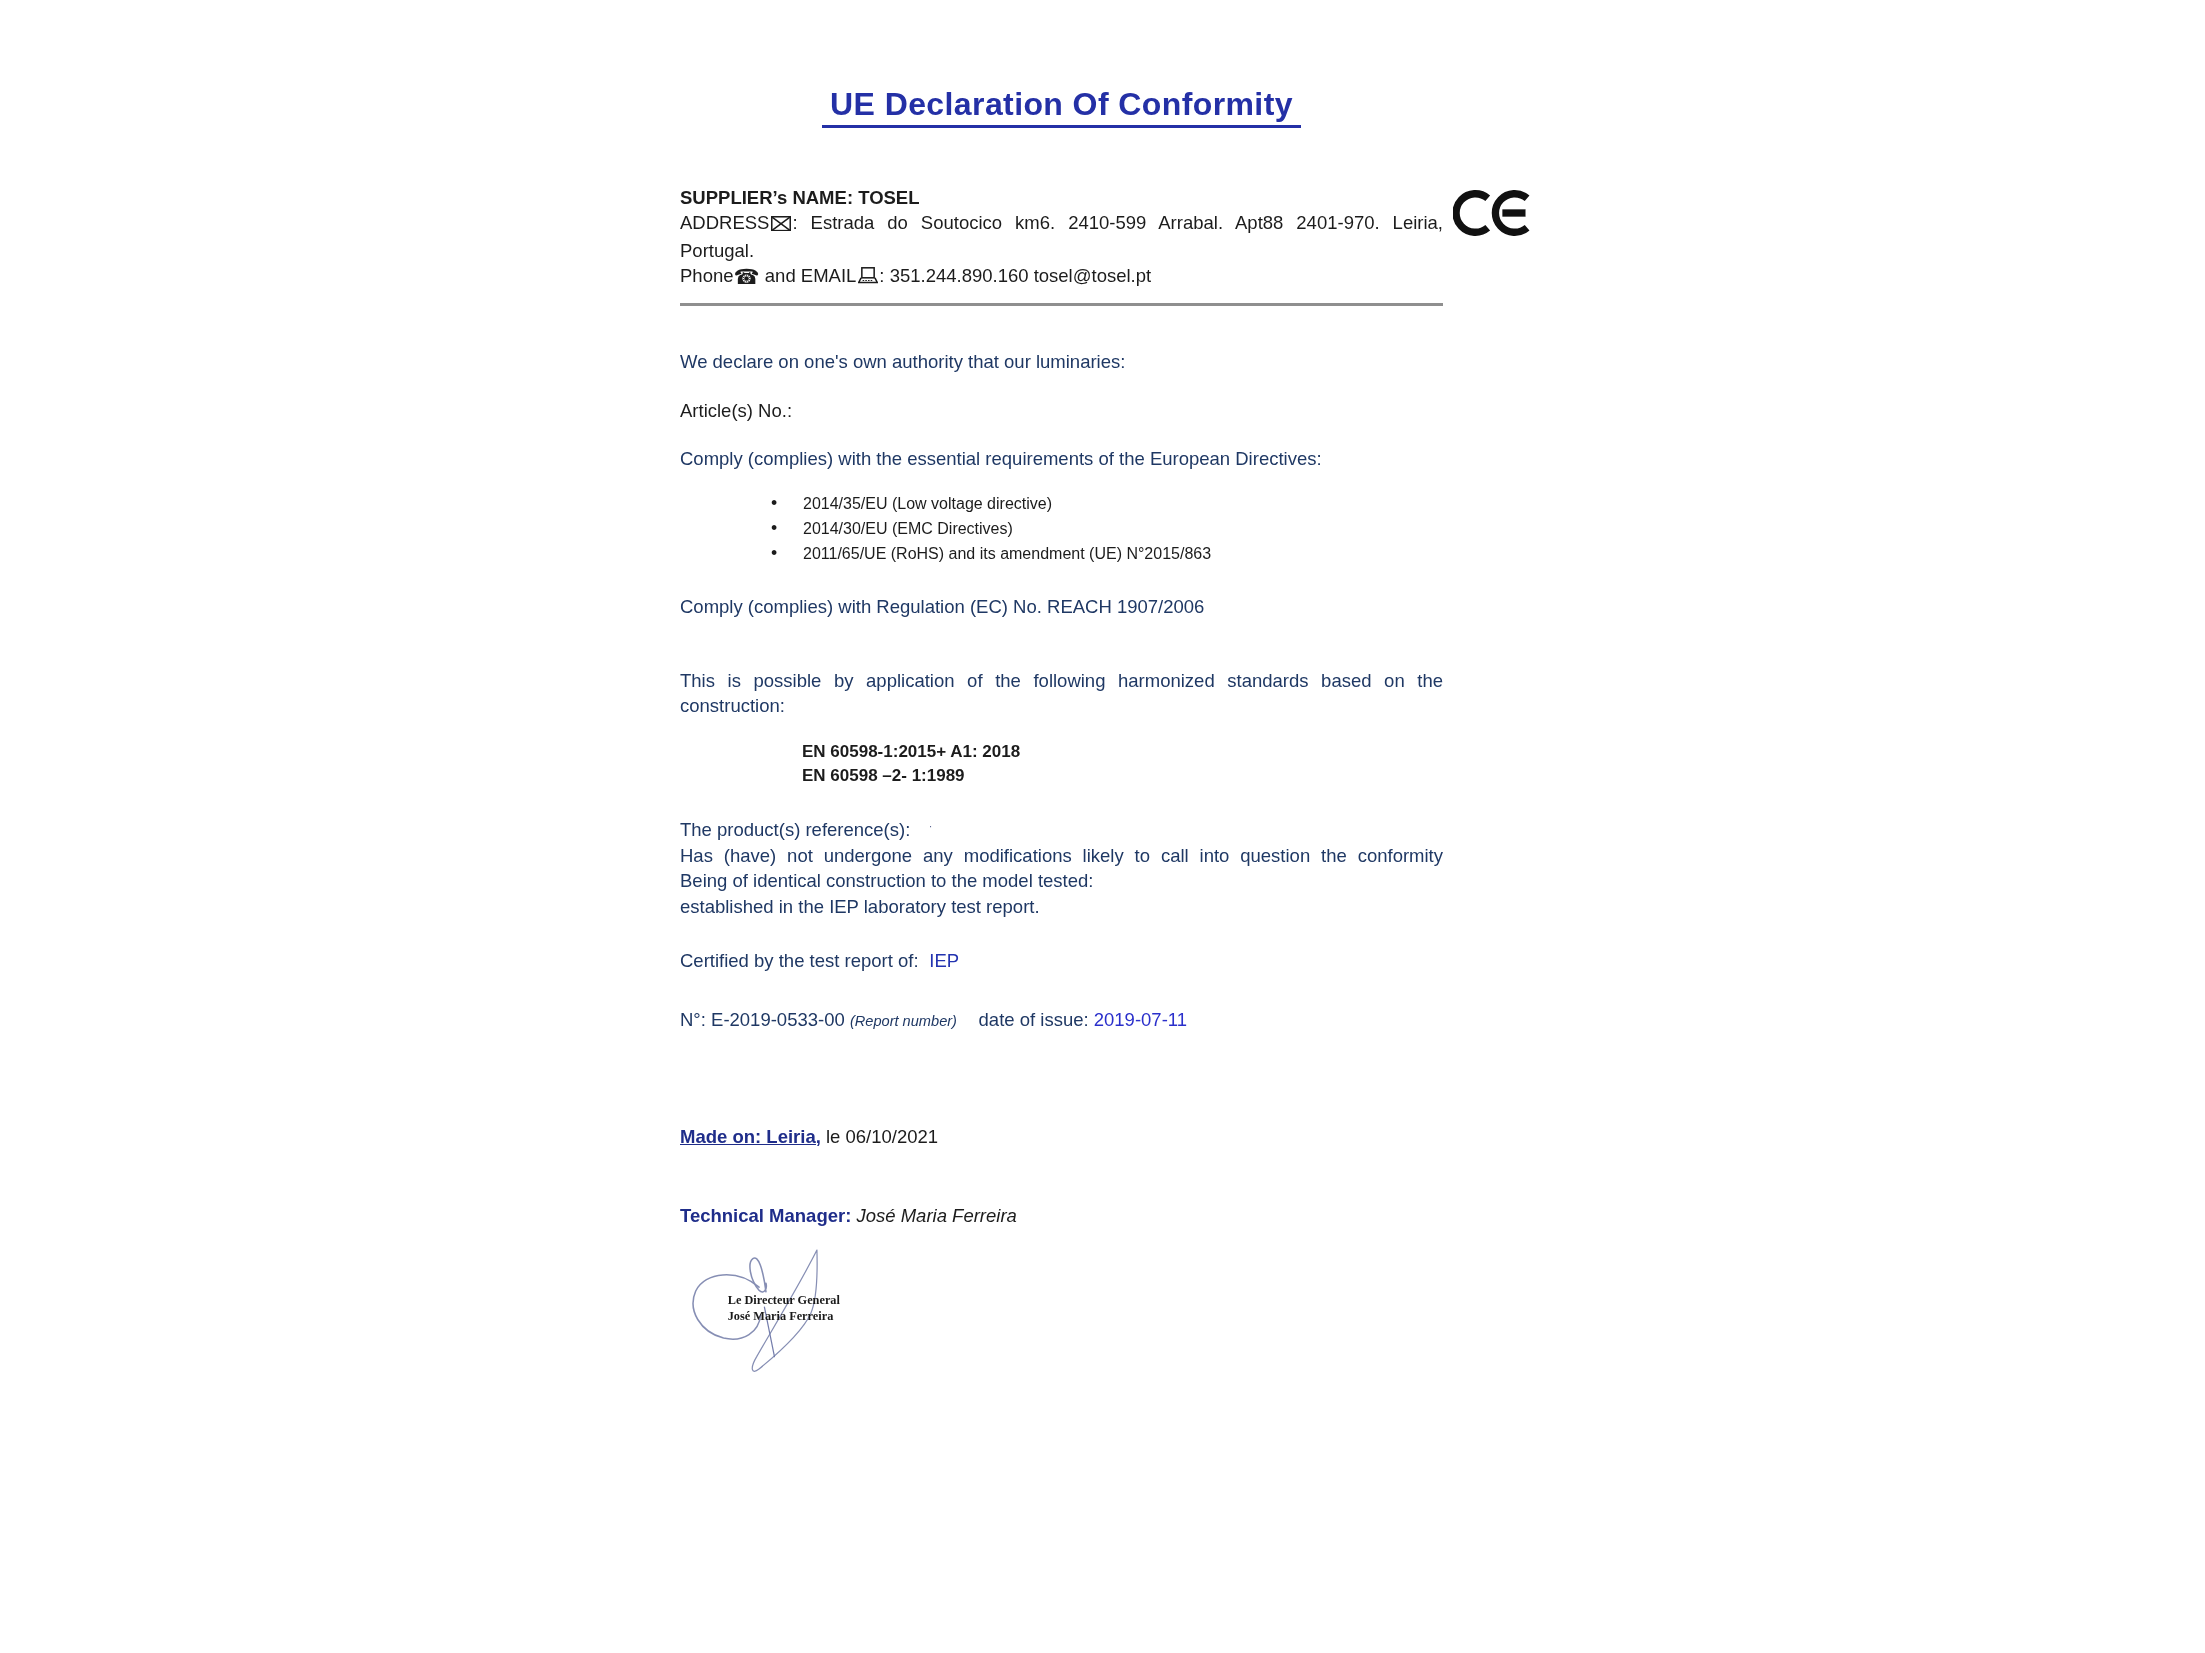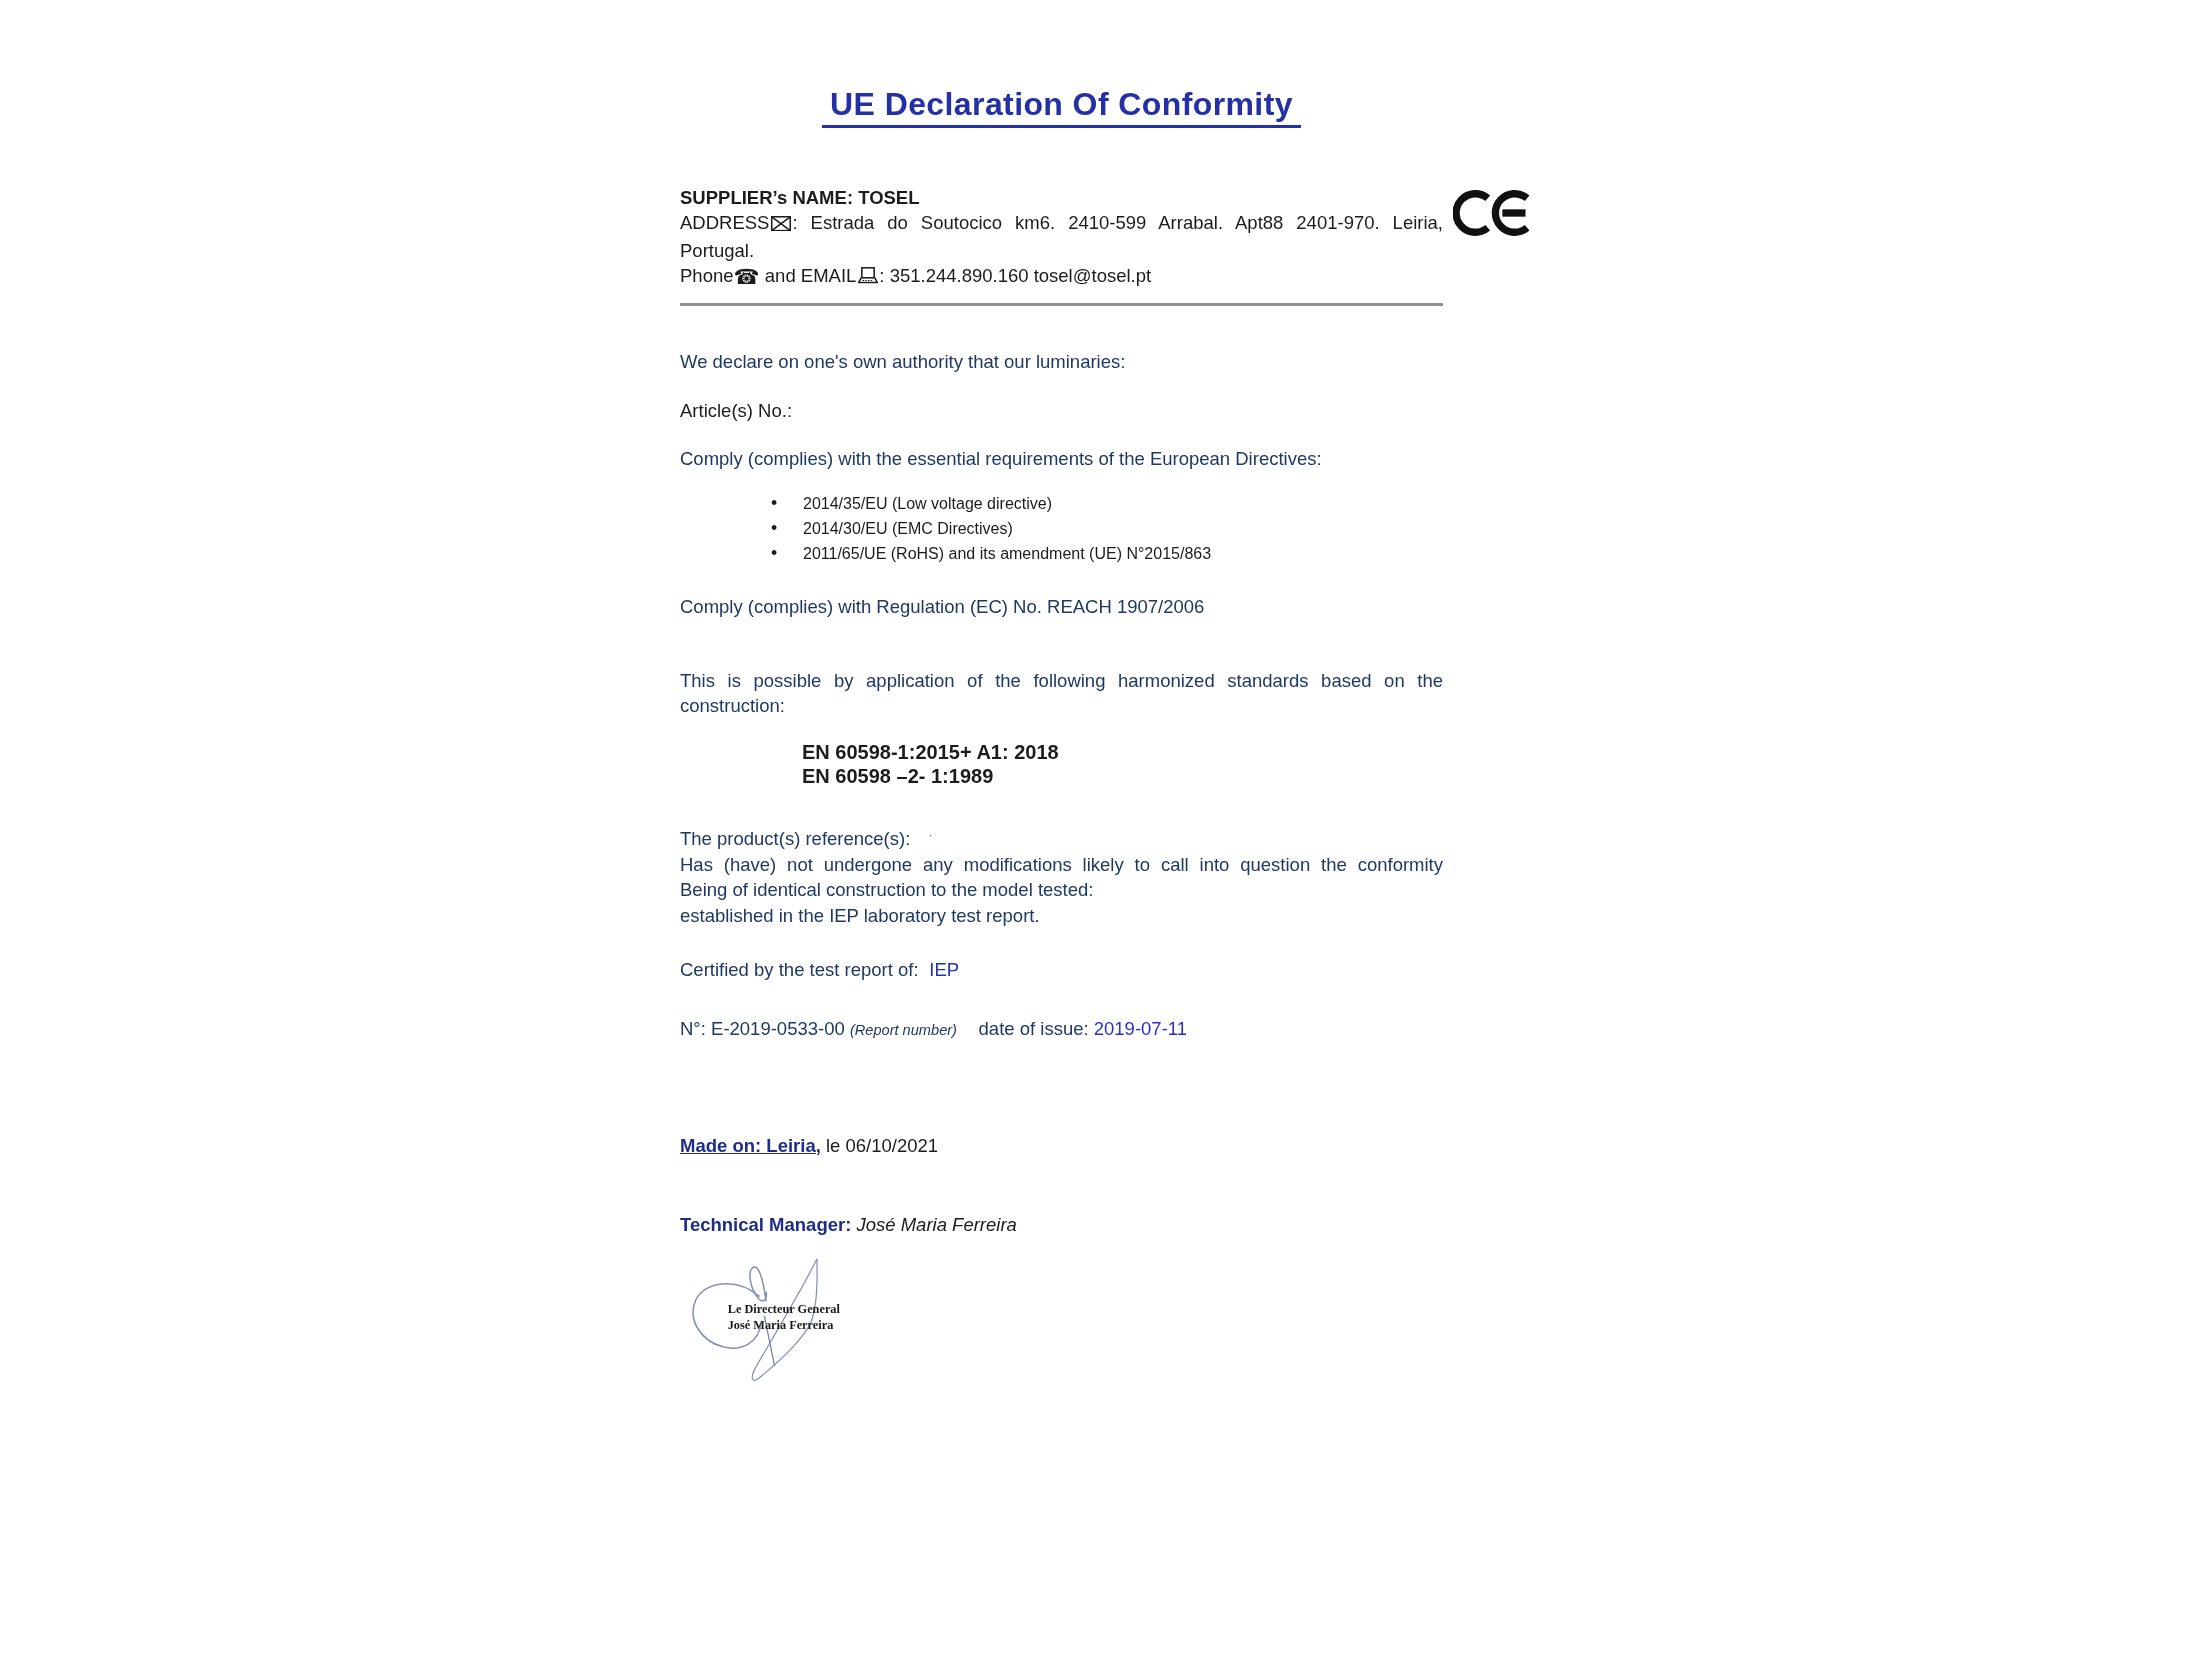--- a/index.html
+++ b/index.html
@@ -44,22 +44,22 @@
   .navy { color:#1f3864; }
   .black { color:#1c1c1c; }
   .p-declare { margin-top:43px; }
   .p-articles { margin-top:23px; }
   .p-dirintro { margin-top:23px; }
   .bullets { margin-top:20px; }
   .bullet-row { position:relative; padding-left:123px; line-height:25px; font-size:16px; color:#1c1c1c; }
   .bullet-row::before { content:"•"; position:absolute; left:91px; top:0; font-size:17.7px; color:#1c1c1c; }
   .p-reach { margin-top:28px; }
   .p-harm { margin-top:48px; }
-  .standards { margin-top:21.6px; margin-left:122px; font-weight:700; color:#1c1c1c; font-size:20px; line-height:24px; }
-  .p-prodref { margin-top:35px; }
+  .standards { margin-top:21.6px; margin-left:122px; font-weight:700; color:#1c1c1c; font-size:17px; line-height:24px; }
+  .p-prodref { margin-top:26px; }
   .stray-mark { display:inline-block; margin-left:18.5px; font-size:10.8px; vertical-align:6.2px; color:#5a6590; }
   .p-cert { margin-top:29px; }
   .cert-value { color:#2333b0; margin-left:10.8px; }
   .p-report { margin-top:34px; color:#1f3864; }
   .report-note { font-style:italic; font-size:14.6px; }
   .issue-label { margin-left:21.6px; }
   .issue-date { color:#2a2fcb; }
 
   .p-made { margin-top:89px; }
   .made-label { font-weight:700; color:#1f2d8a;text-decoration:underline; }

